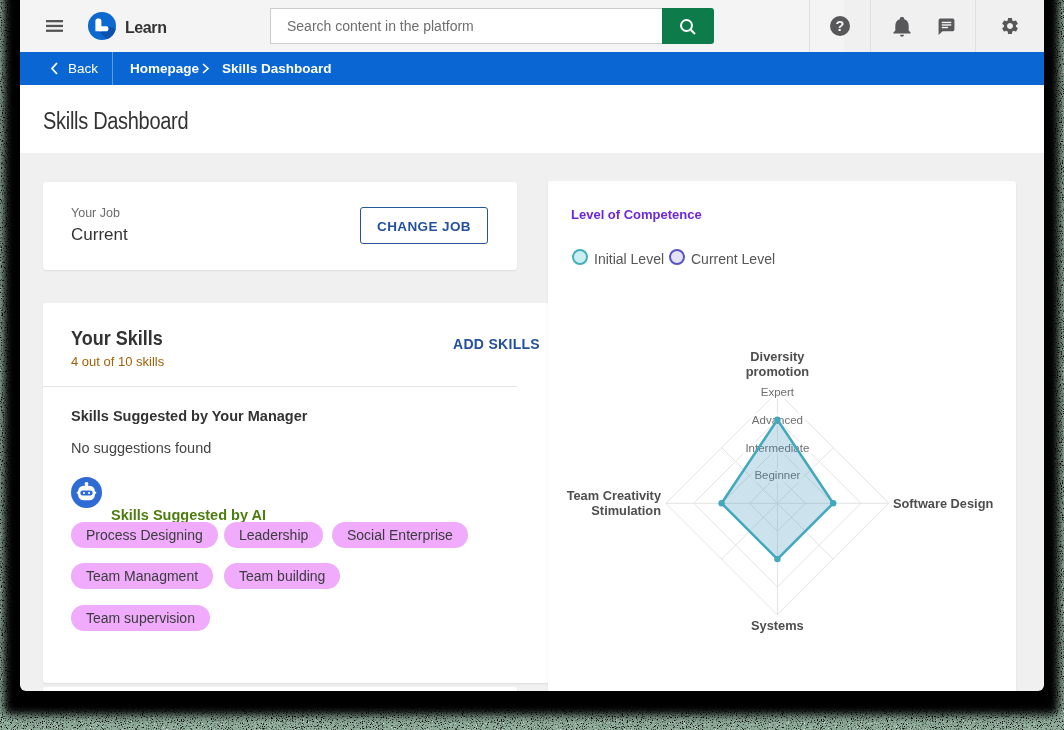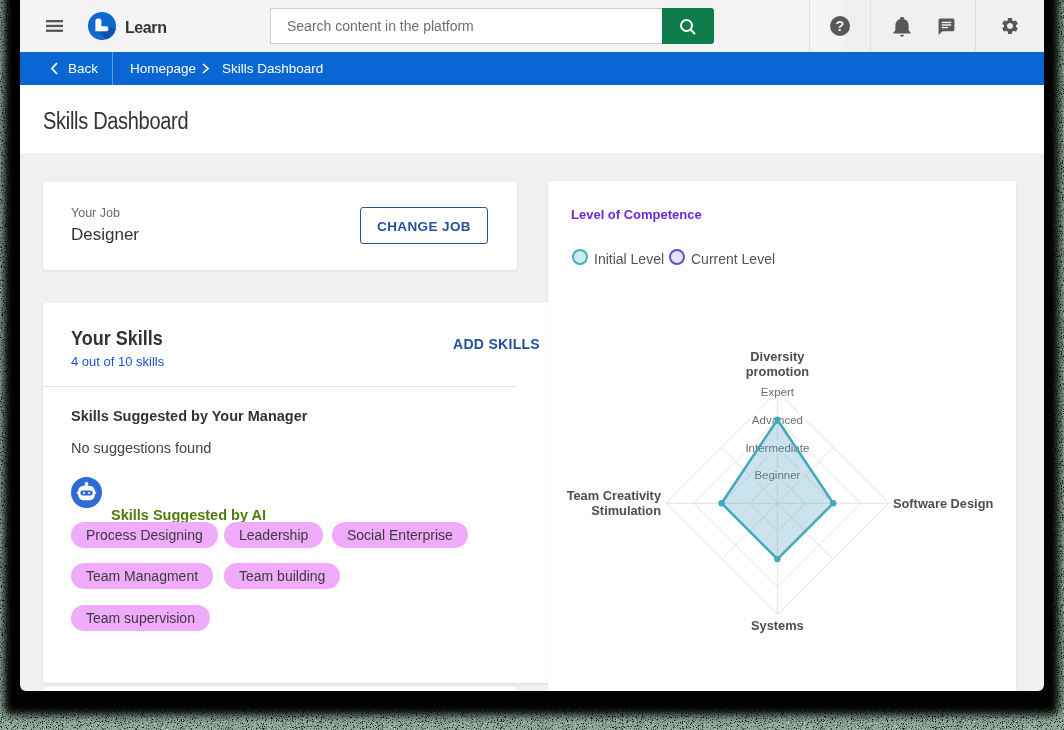--- a/index.html
+++ b/index.html
@@ -18,21 +18,21 @@
   #learntxt{position:absolute;left:105px;top:18.5px;font-size:16px;font-weight:bold;color:#333;letter-spacing:-0.4px;}
   #search{position:absolute;left:250px;top:8px;width:391px;height:34px;background:#fff;
           border:1px solid #ccc;border-right:none;}
   #search span{position:absolute;left:16px;top:9px;font-size:14px;color:#6e6e6e;}
   #searchbtn{position:absolute;left:642px;top:8px;width:52px;height:36px;background:#0e7c4a;
              border-radius:0 3px 3px 0;}
 
   
   #crumb{position:absolute;left:0;top:52px;width:1024px;height:33px;background:#0a66d2;color:#fff;}
   #crumb .t{position:absolute;top:9px;font-size:13.5px;}
-  .sb{font-weight:normal;}
+  .sb{font-weight:bold;}
   #cdiv{position:absolute;left:92px;top:0;width:1px;height:33px;background:rgba(255,255,255,0.35);}
 
   
   #titleband{position:absolute;left:0;top:85px;width:1024px;height:68px;background:#fff;}
   #titleband h1{margin:0;position:absolute;left:23px;top:23px;font-size:20px;font-weight:500;color:#333;transform:scaleY(1.15);transform-origin:0 0;letter-spacing:-0.3px;}
 
   .card{position:absolute;background:#fff;border-radius:3px;box-shadow:0 1px 2px rgba(0,0,0,0.08);}
   #card1{left:23px;top:182px;width:474px;height:88px;}
   #card2{left:23px;top:303px;width:529px;height:380px;}
   #card3{left:23px;top:687px;width:474px;height:30px;}
@@ -41,21 +41,21 @@
   
   .lbl{font-size:12.5px;color:#6b6b6b;}
   #card1 .lbl{position:absolute;left:28px;top:24px;}
   #job{position:absolute;left:28px;top:43px;font-size:17px;font-weight:500;color:#333;}
   #chbtn{position:absolute;right:29px;top:25px;width:128px;height:37px;border:1px solid #27549b;
          border-radius:3px;color:#24509e;font-size:13.5px;font-weight:bold;letter-spacing:0.4px;
          text-align:center;line-height:37px;box-sizing:border-box;}
 
   
   #ys{position:absolute;left:28px;top:24px;font-size:18px;font-weight:600;color:#333;transform:scaleY(1.1);transform-origin:0 0;}
-  #ysn{position:absolute;left:28px;top:51px;font-size:13px;color:#1d4ed8;}
+  #ysn{position:absolute;left:28px;top:51px;font-size:13px;color:#a16207;}
   #addsk{position:absolute;right:32px;top:33px;font-size:14px;font-weight:bold;color:#24509e;letter-spacing:0.3px;}
   #c2div{position:absolute;left:0;top:83px;width:474px;height:1px;background:#e4e4e4;}
   #sgm{position:absolute;left:28px;top:105px;font-size:14.5px;font-weight:bold;color:#333;}
   #nosug{position:absolute;left:28px;top:137px;font-size:14.5px;color:#444;}
   #aitxt{position:absolute;left:68px;top:180px;font-size:14.5px;font-weight:bold;color:#4d7c0f;margin-top:24px;}
   .chip{position:absolute;height:26px;line-height:26px;background:#f0abfc;border-radius:13px;
         padding:0 15px;font-size:14px;color:#3c3c3c;}
 
   
   #loc{position:absolute;left:23px;top:26px;font-size:13px;font-weight:600;color:#6d28d9;}
@@ -138,21 +138,21 @@
     </svg>
     <div class="t sb" style="left:202px">Skills Dashboard</div>
   </div>
 
   <div id="titleband">
       <h1>Skills Dashboard</h1>
     </div>
 
   <div class="card" id="card1">
     <div class="lbl">Your Job</div>
-    <div id="job">Designer</div>
+    <div id="job">Current</div>
     <div id="chbtn">CHANGE JOB</div>
   </div>
 
   <div class="card" id="card2">
     <div id="ys">Your Skills</div>
     <div id="ysn">4 out of 10 skills</div>
     <div id="addsk">ADD SKILLS</div>
     <div id="c2div"></div>
     <div id="sgm">Skills Suggested by Your Manager</div>
     <div id="nosug">No suggestions found</div>

